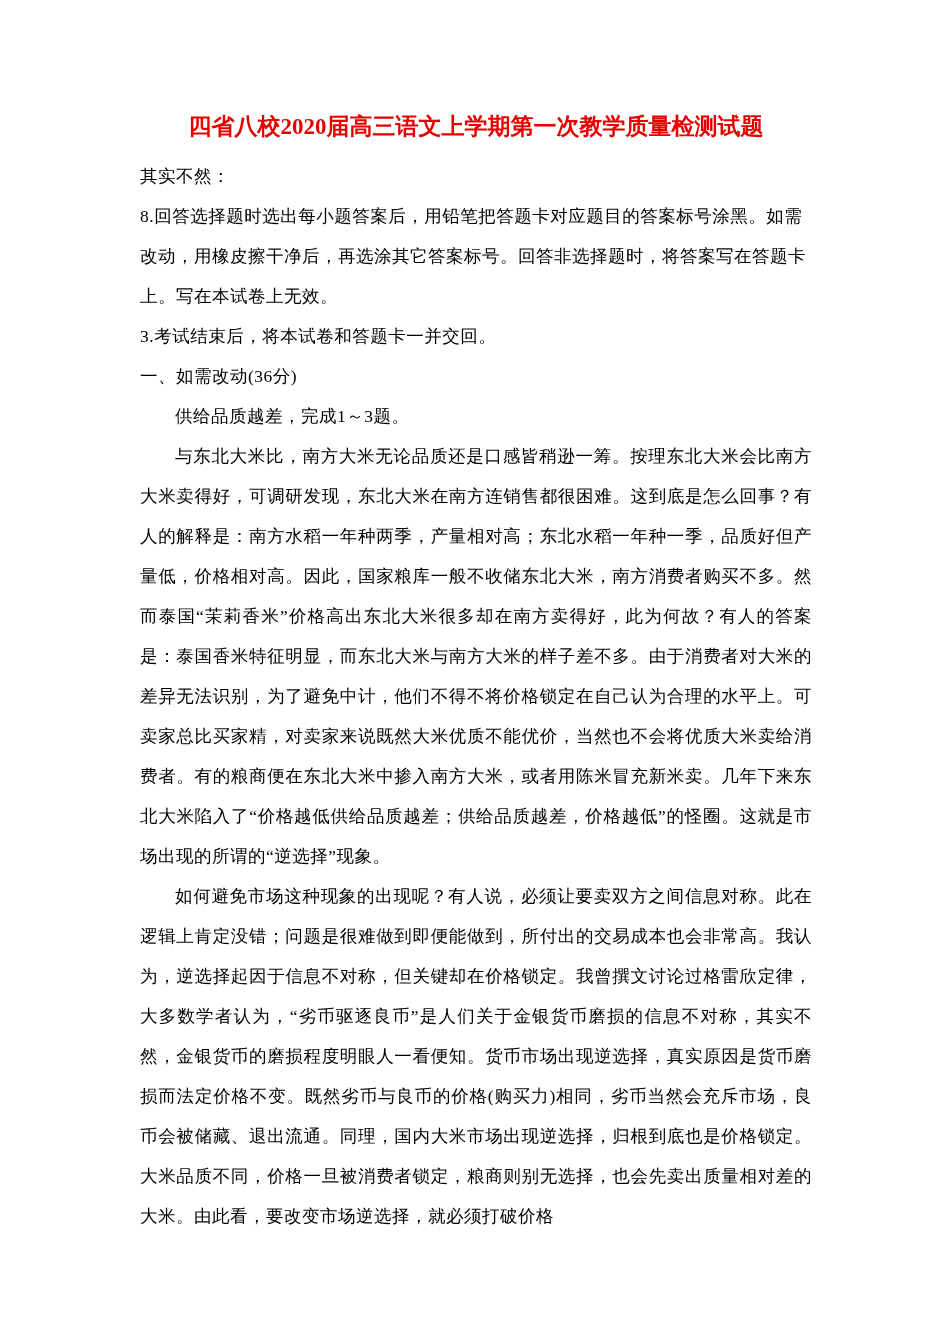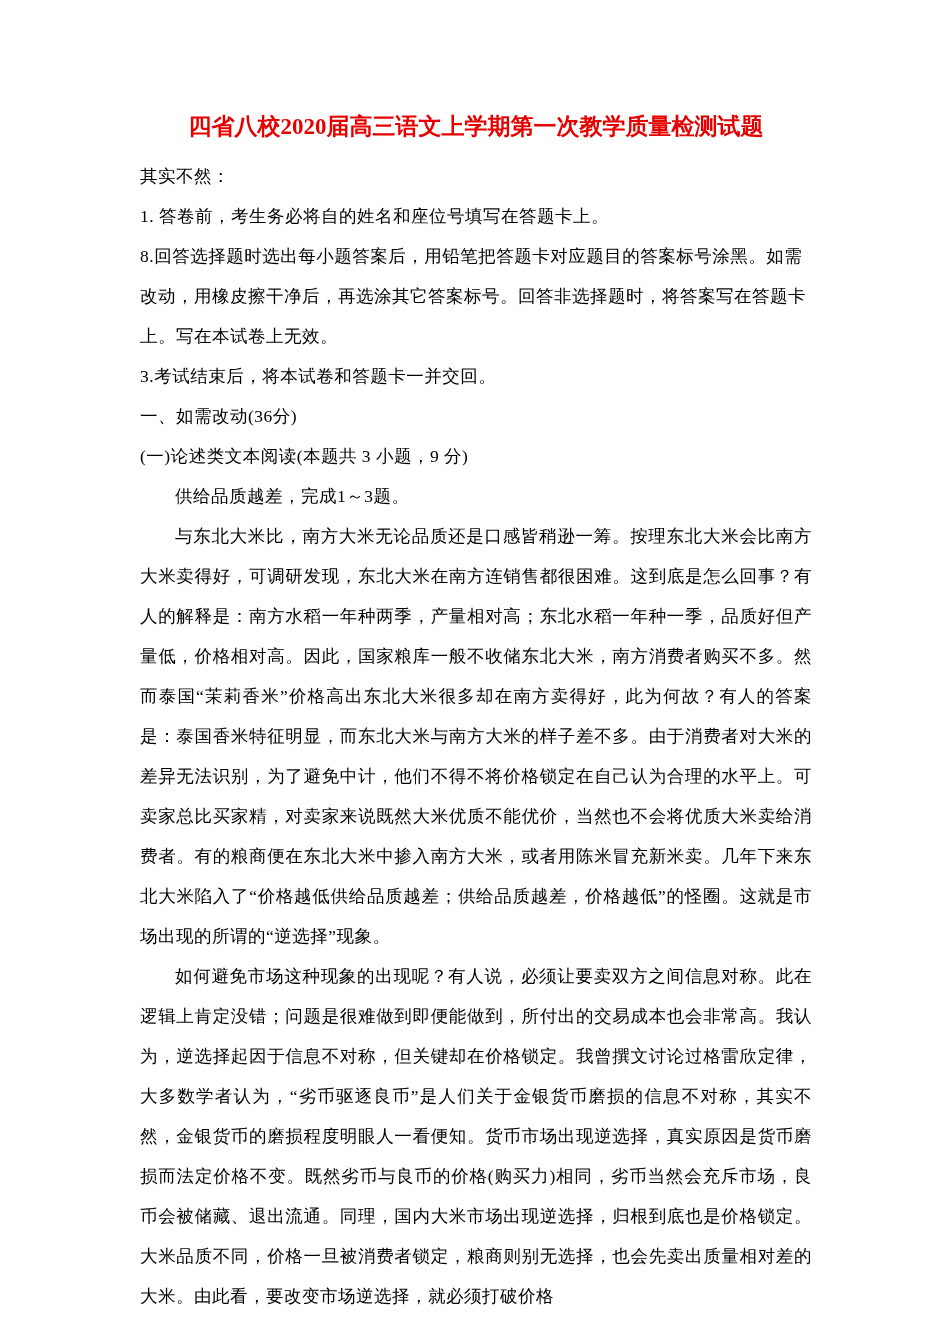--- a/index.html
+++ b/index.html
@@ -43,29 +43,27 @@
 </style>
 </head>
 <body>
 
 <div class="page">
 
   <h1 class="doc-title" style="color: rgb(230, 0, 0);">四省八校2020届高三语文上学期第一次教学质量检测试题</h1>
 
   <p class="line">其实不然：</p>
 
-  <p class="line">1. 答卷前，考生务必将自的姓名和座位号填写在答题卡上。</p>
 
   <p class="line">8.回答选择题时选出每小题答案后，用铅笔把答题卡对应题目的答案标号涂黑。如需改动，用橡皮擦干净后，再选涂其它答案标号。回答非选择题时，将答案写在答题卡上。写在本试卷上无效。</p>
 
   <p class="line">3.考试结束后，将本试卷和答题卡一并交回。</p>
 
   <p class="line">一、如需改动(36分)</p>
 
-  <p class="line">(一)论述类文本阅读(本题共 3 小题，9 分)</p>
 
   <p class="line indent">供给品质越差，完成1～3题。</p>
 
   <p class="para">与东北大米比，南方大米无论品质还是口感皆稍逊一筹。按理东北大米会比南方大米卖得好，可调研发现，东北大米在南方连销售都很困难。这到底是怎么回事？有人的解释是：南方水稻一年种两季，产量相对高；东北水稻一年种一季，品质好但产量低，价格相对高。因此，国家粮库一般不收储东北大米，南方消费者购买不多。然而泰国“茉莉香米”价格高出东北大米很多却在南方卖得好，此为何故？有人的答案是：泰国香米特征明显，而东北大米与南方大米的样子差不多。由于消费者对大米的差异无法识别，为了避免中计，他们不得不将价格锁定在自己认为合理的水平上。可卖家总比买家精，对卖家来说既然大米优质不能优价，当然也不会将优质大米卖给消费者。有的粮商便在东北大米中掺入南方大米，或者用陈米冒充新米卖。几年下来东北大米陷入了“价格越低供给品质越差；供给品质越差，价格越低”的怪圈。这就是市场出现的所谓的“逆选择”现象。</p>
 
   <p class="para">如何避免市场这种现象的出现呢？有人说，必须让要卖双方之间信息对称。此在逻辑上肯定没错；问题是很难做到即便能做到，所付出的交易成本也会非常高。我认为，逆选择起因于信息不对称，但关键却在价格锁定。我曾撰文讨论过格雷欣定律，大多数学者认为，“劣币驱逐良币”是人们关于金银货币磨损的信息不对称，其实不然，金银货币的磨损程度明眼人一看便知。货币市场出现逆选择，真实原因是货币磨损而法定价格不变。既然劣币与良币的价格(购买力)相同，劣币当然会充斥市场，良币会被储藏、退出流通。同理，国内大米市场出现逆选择，归根到底也是价格锁定。大米品质不同，价格一旦被消费者锁定，粮商则别无选择，也会先卖出质量相对差的大米。由此看，要改变市场逆选择，就必须打破价格</p>
 
 </div>
 
 </body></html>

